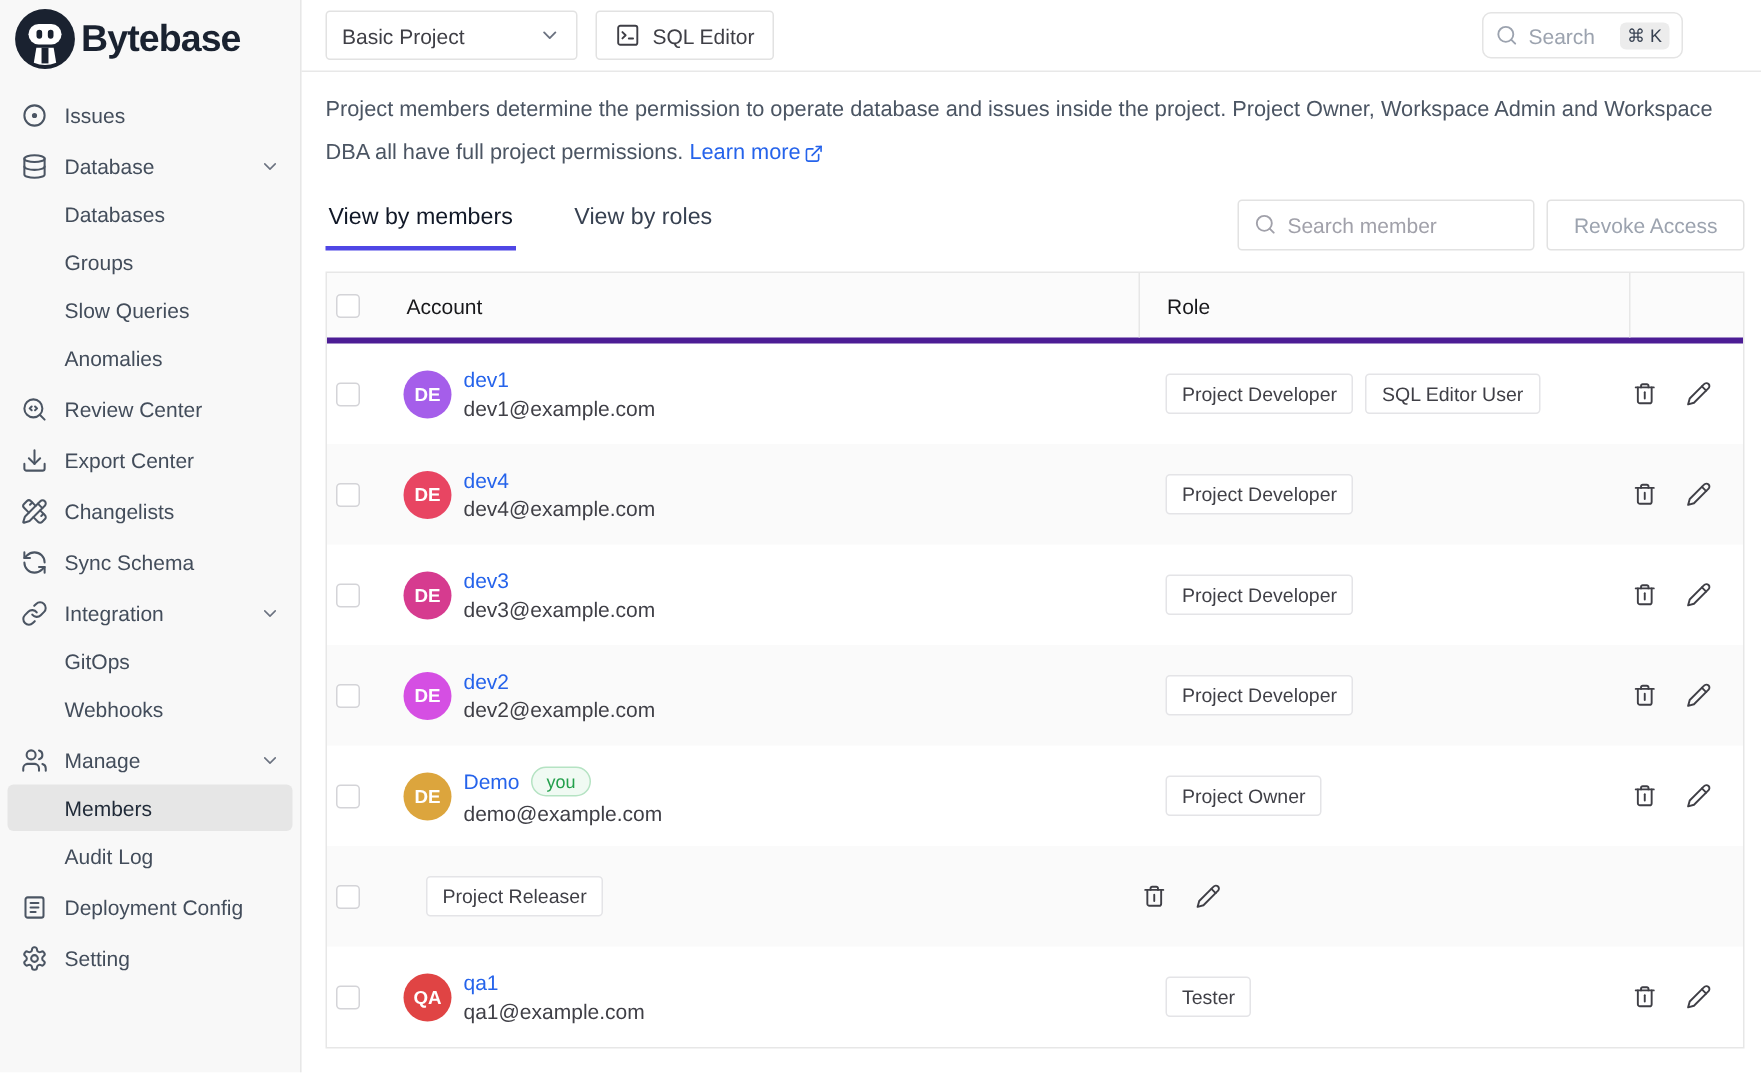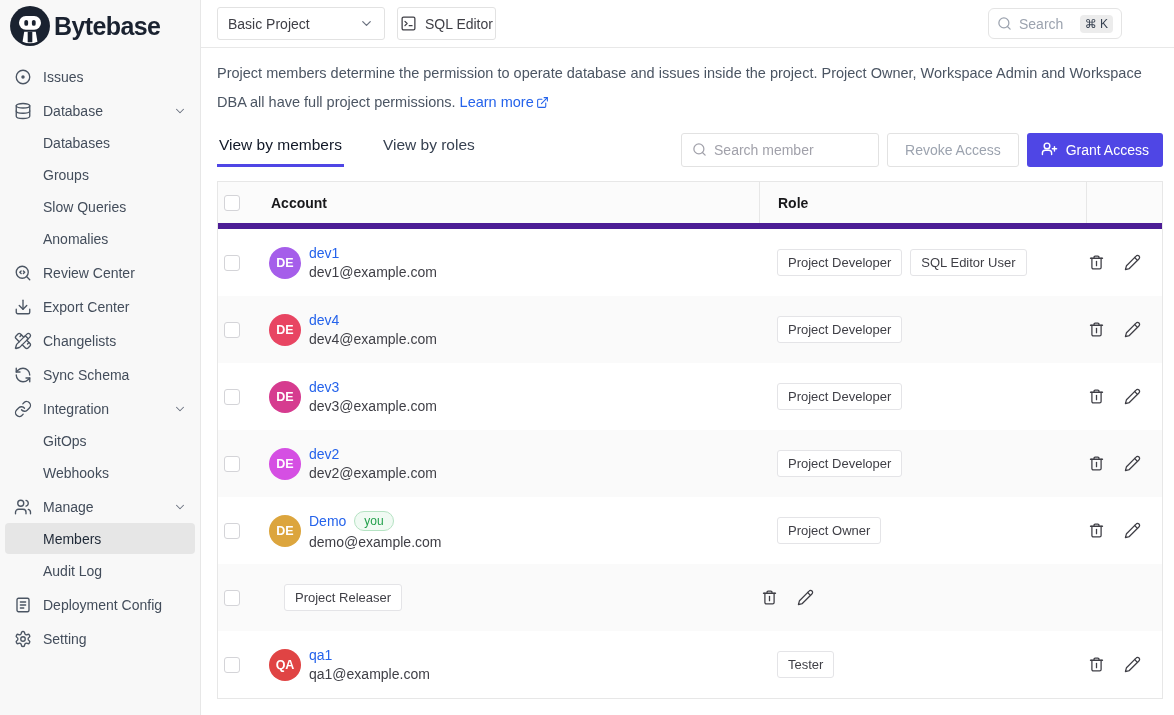--- a/index.html
+++ b/index.html
@@ -20,21 +20,21 @@
   .nav-item .chev svg { width:14px; height:14px; }
   .nav-child { height:31px; display:flex; align-items:center; padding-left:38px; border-radius:4px; color:#434d5b; cursor:pointer; margin-top:1px; }
   .nav-child.selected { background:#e6e6e6; color:#1f2937; }
 
   
   .right { flex:1; display:flex; flex-direction:column; min-width:0; }
   .topbar { height:48px; display:flex; align-items:center; border-bottom:1px solid #e8e8e8; padding:0 12px 0 16px; gap:12px; }
   .select { width:168px; height:33px; border:1px solid #e2e2e2; border-radius:3px; background:#fff; display:flex; align-items:center; padding:0 10px; font-size:14px; color:#3f3f46; cursor:pointer; }
   .select .chev { margin-left:auto; width:15px; height:15px; color:#6b7280; }
   .select .chev svg { width:15px; height:15px; }
-  .btn-outline { height:33px; border:1px solid #e2e2e2; border-radius:3px; background:#fff; display:flex; align-items:center; gap:8px; padding:0 2px; font-size:14px; color:#3f3f46; cursor:pointer; }
+  .btn-outline { height:33px; border:1px solid #e2e2e2; border-radius:3px; background:#fff; display:flex; align-items:center; gap:8px; padding:0 12px; font-size:14px; color:#3f3f46; cursor:pointer; }
   .btn-outline .ic, .btn-outline .ic svg { width:17px; height:17px; display:flex; color:#3f3f46; }
   .spacer { flex:1; }
   .search-btn { width:134px; height:31px; border:1px solid #e4e4e4; border-radius:6px; background:#fff; display:flex; align-items:center; gap:7px; padding:0 8px; color:#9ca3af; cursor:pointer; }
   .search-btn .ic, .search-btn .ic svg { width:15px; height:15px; display:flex; color:#9ca3af; }
   .kbd { margin-left:auto; background:#ececec; border-radius:4px; font-size:12px; color:#374151; padding:2px 5px; white-space:nowrap; }
   .myissues { height:33px; border:1px solid #e4e4e4; border-radius:6px; background:#fff; display:flex; align-items:center; gap:8px; padding:0 12px; font-size:14.5px; color:#18181b; cursor:pointer; }
   .myissues .ic, .myissues .ic svg { width:17px; height:17px; display:flex; color:#18181b; }
   .avatar-sm { width:28px; height:28px; border-radius:50%; color:#fff; font-size:11px; font-weight:700; display:flex; align-items:center; justify-content:center; cursor:pointer; flex:none; }
 
   
@@ -51,21 +51,21 @@
   .controls-right { margin-left:auto; display:flex; align-items:center; gap:8px; }
   .search-member { width:198px; height:34px; border:1px solid #e2e2e2; border-radius:3px; background:#fff; display:flex; align-items:center; gap:7px; padding:0 10px; color:#a1a1aa; cursor:text; }
   .search-member .ic, .search-member .ic svg { width:15px; height:15px; display:flex; color:#a1a1aa; }
   .btn-revoke { height:34px; padding:0 17px; border:1px solid #e2e2e2; border-radius:3px; background:#fff; color:#9ca3af; font-size:14px; font-family:inherit; cursor:not-allowed; }
   .btn-grant { height:34px; padding:0 14px; border:none; border-radius:3px; background:#4f46e5; color:#fff; font-size:14px; font-weight:500; font-family:inherit; display:flex; align-items:center; gap:8px; cursor:pointer; }
   .btn-grant .ic, .btn-grant .ic svg { width:17px; height:17px; display:flex; color:#fff; }
 
   
   .table { margin-top:14px; border:1px solid #e7e7e7; }
   .thead, .tr { display:grid; grid-template-columns:48px 1fr 327px 76px; align-items:center; }
-  .thead { height:47px; background:#fbfbfb; border-bottom:6px solid #4c1d95; font-weight:700; color:#18181b; }
+  .thead { height:47px; background:#fbfbfb; border-bottom:4px solid #4c1d95; font-weight:400; color:#18181b; }
   .th-account { padding-left:5px; }
   .th-role, .th-actions { border-left:1px solid #e7e7e7; height:100%; display:flex; align-items:center; padding-left:18px; }
   .check { width:16px; height:16px; border:1px solid #d4d4d8; border-radius:3px; background:#fff; margin-left:6px; cursor:pointer; flex:none; }
   .tr { height:67px; }
   .tbody .tr:nth-child(even) { background:#fafafa; }
   .cell-account { display:flex; align-items:center; gap:8px; padding-left:3px; min-width:0; }
   .avatar { width:32px; height:32px; border-radius:50%; color:#fff; font-weight:700; font-size:12.5px; display:flex; align-items:center; justify-content:center; flex:none; }
   .who { display:flex; flex-direction:column; gap:3px; min-width:0; }
   .name-line { display:flex; align-items:center; gap:8px; line-height:16px; }
   .name { color:#2563eb; font-size:14px; text-decoration:none; cursor:pointer; }
@@ -294,31 +294,20 @@
           <div class="search-member">
             <span class="ic">
               <svg viewBox="0 0 24 24" fill="none" stroke="currentColor" stroke-width="2" stroke-linecap="round" stroke-linejoin="round">
                   <circle cx="11" cy="11" r="8"></circle>
                   <path d="m21 21-4.3-4.3"></path>
                 </svg>
             </span>
             <span>Search member</span>
           </div>
           <button class="btn-revoke">Revoke Access</button>
-          <button class="btn-grant">
-            <span class="ic">
-              <svg viewBox="0 0 24 24" fill="none" stroke="currentColor" stroke-width="2" stroke-linecap="round" stroke-linejoin="round">
-                  <path d="M15 19v-2a4 4 0 0 0-4-4H6a4 4 0 0 0-4 4v2"></path>
-                  <circle cx="8.5" cy="7" r="4"></circle>
-                  <line x1="19" y1="8" x2="19" y2="14"></line>
-                  <line x1="22" y1="11" x2="16" y2="11"></line>
-                </svg>
-            </span>
-            <span>Grant Access</span>
-          </button>
         </div>
       </div>
 
       <div class="table">
         <div class="thead">
           <span class="check"></span>
           <div class="th-account">Account</div>
           <div class="th-role">Role</div>
           <div class="th-actions"></div>
         </div>

